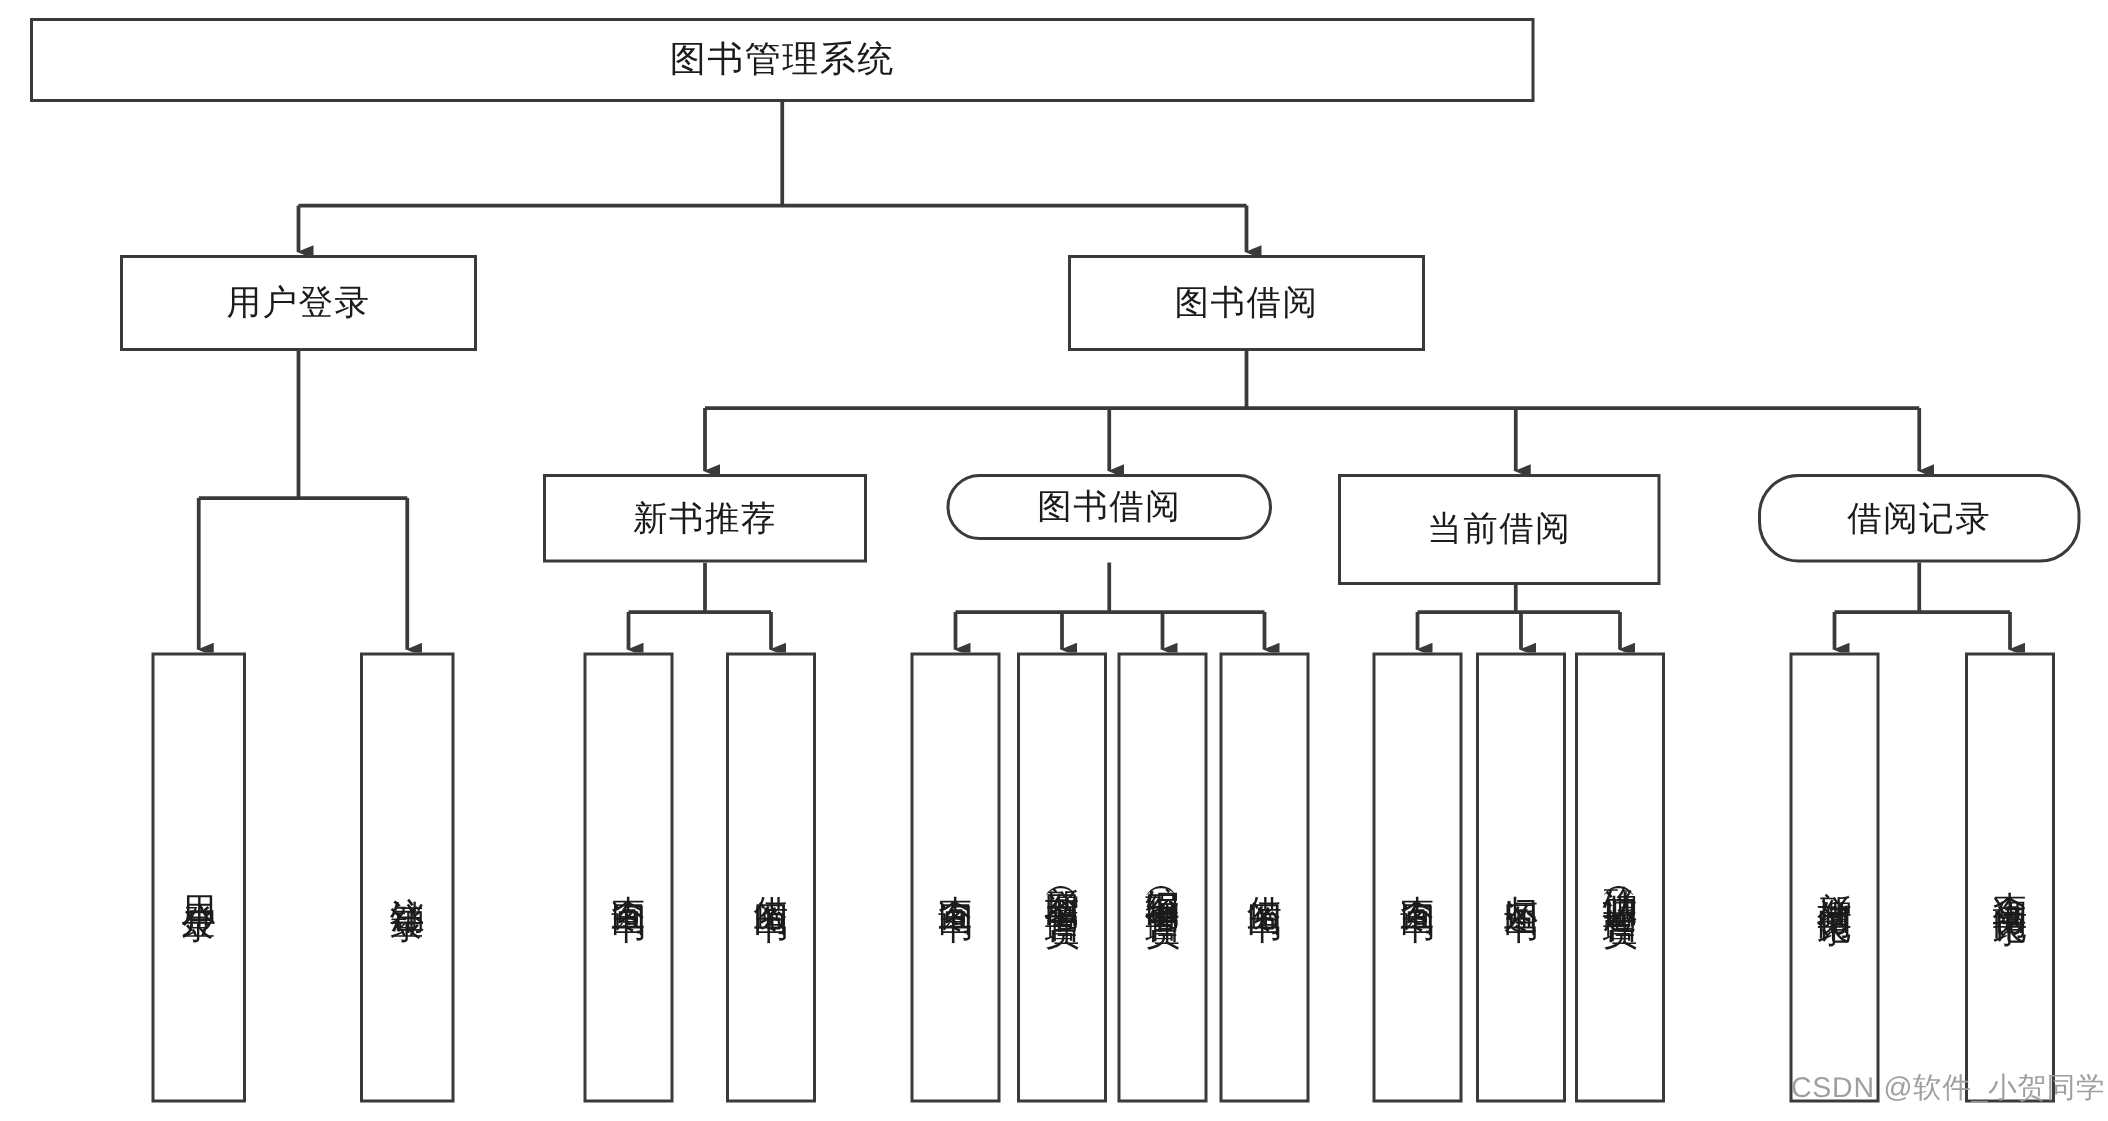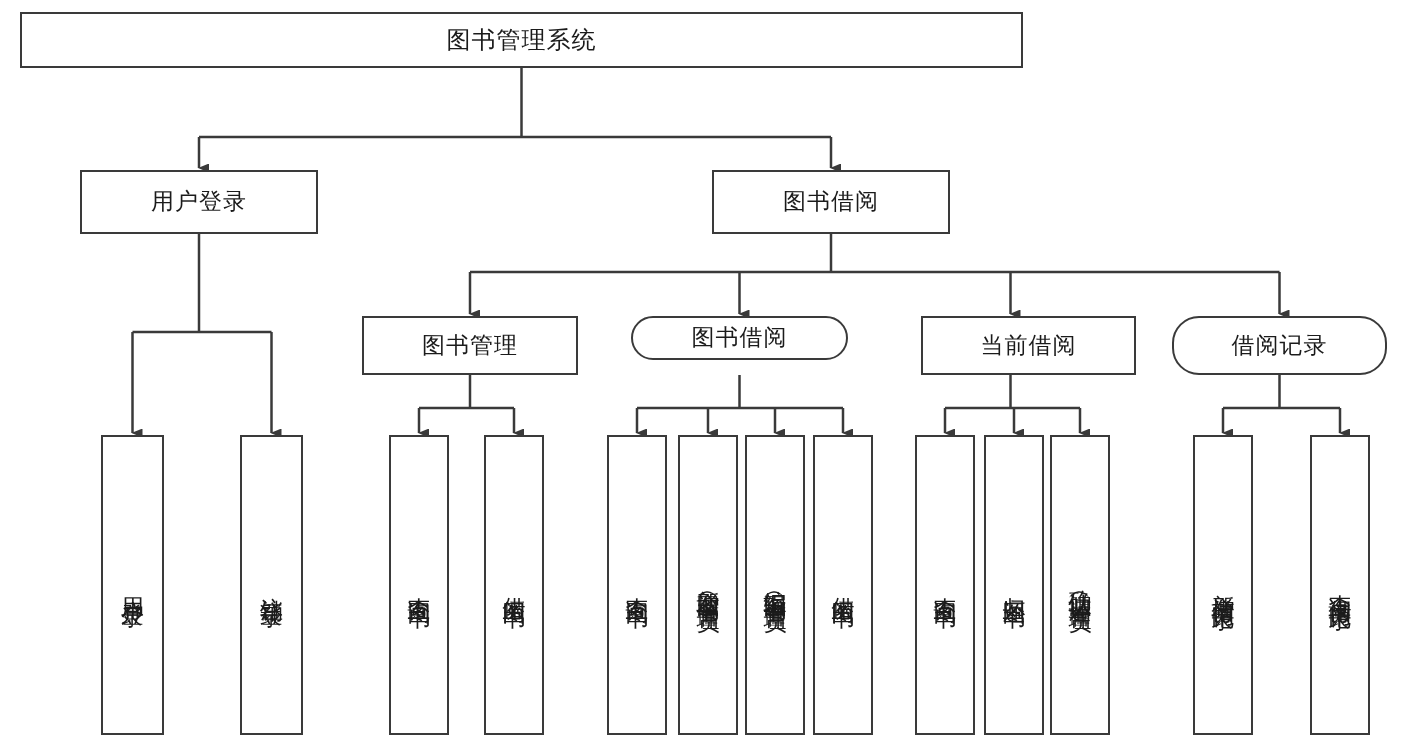--- a/index.html
+++ b/index.html
@@ -121,26 +121,26 @@
       <div class="node horiz root" style="left: 20px; top: 12px; width: 1003px; height: 56px;">
         <span class="label">图书管理系统</span>
       </div>
       <div class="node horiz" style="left: 80px; top: 170px; width: 238px; height: 64px;">
         <span class="label">用户登录</span>
       </div>
       <div class="node horiz" style="left: 712px; top: 170px; width: 238px; height: 64px;">
         <span class="label">图书借阅</span>
       </div>
       <div class="node horiz" style="left: 362px; top: 316px; width: 216px; height: 59px;">
-        <span class="label">图书管理</span>
+        <span class="label">新书推荐</span>
       </div>
       <div class="node horiz" style="left: 631px; top: 316px; width: 217px; height: 44px; border-radius: 29px;">
         <span class="label">图书借阅</span>
       </div>
-      <div class="node horiz" style="left: 921px; top: 316px; width: 215px; height: 59px;">
+      <div class="node horiz" style="left: 892px; top: 316px; width: 215px; height: 74px;">
         <span class="label">当前借阅</span>
       </div>
       <div class="node horiz" style="left: 1172px; top: 316px; width: 215px; height: 59px; border-radius: 27px;">
         <span class="label">借阅记录</span>
       </div>
       <div class="node vert" style="left: 101px; top: 435px; width: 63px; height: 300px;">
         <span class="label">用户登录</span>
       </div>
       <div class="node vert" style="left: 240px; top: 435px; width: 63px; height: 300px;">
         <span class="label">注销登录</span>
@@ -173,13 +173,14 @@
         <span class="label">确认归还（管理员）</span>
       </div>
       <div class="node vert" style="left: 1193px; top: 435px; width: 60px; height: 300px;">
         <span class="label">新增借阅记录</span>
       </div>
       <div class="node vert" style="left: 1310px; top: 435px; width: 60px; height: 300px;">
         <span class="label">查询借阅记录</span>
       </div>
     </div>
 
+  <div class="watermark" style="left:1194px; top:712px;">CSDN @软件_小贺同学</div>
 </div>
 
 </body></html>

